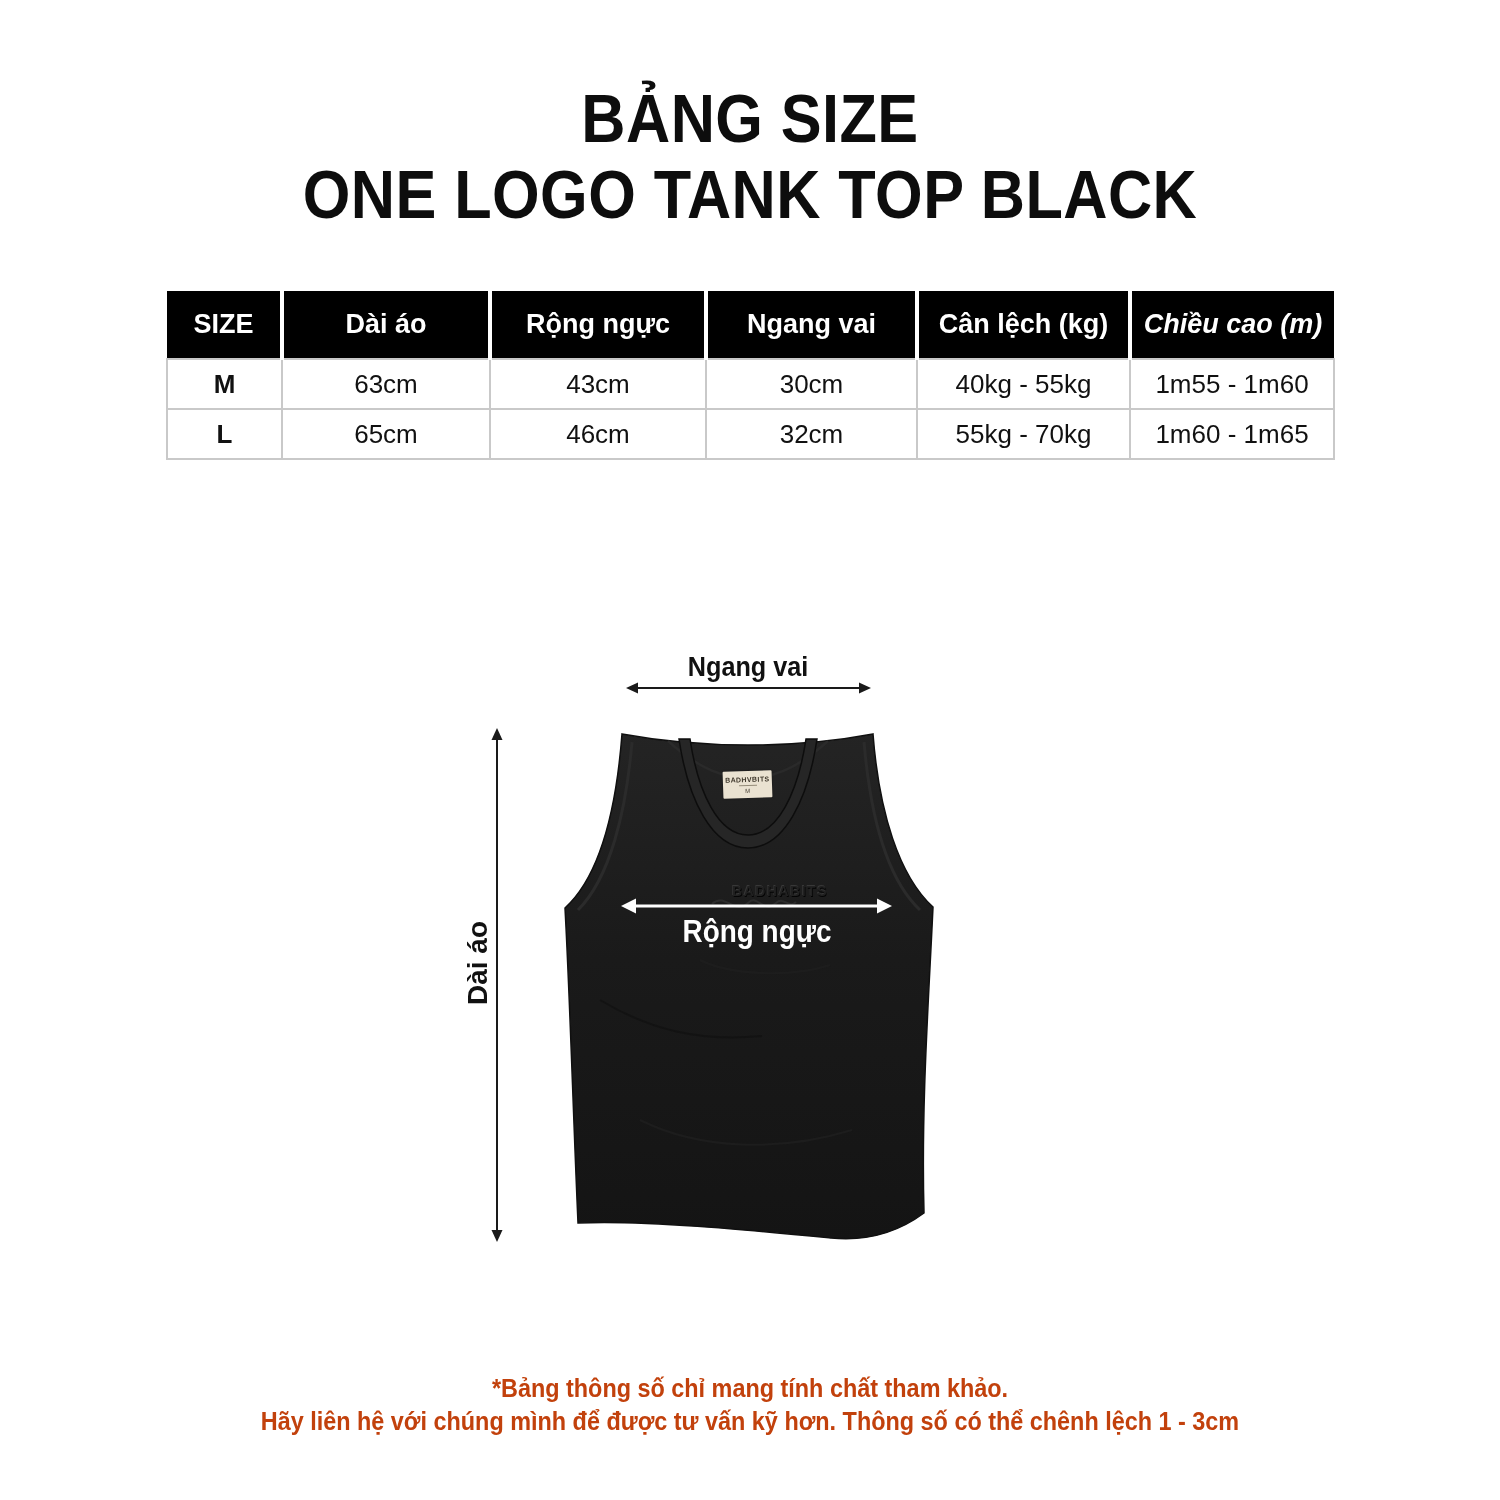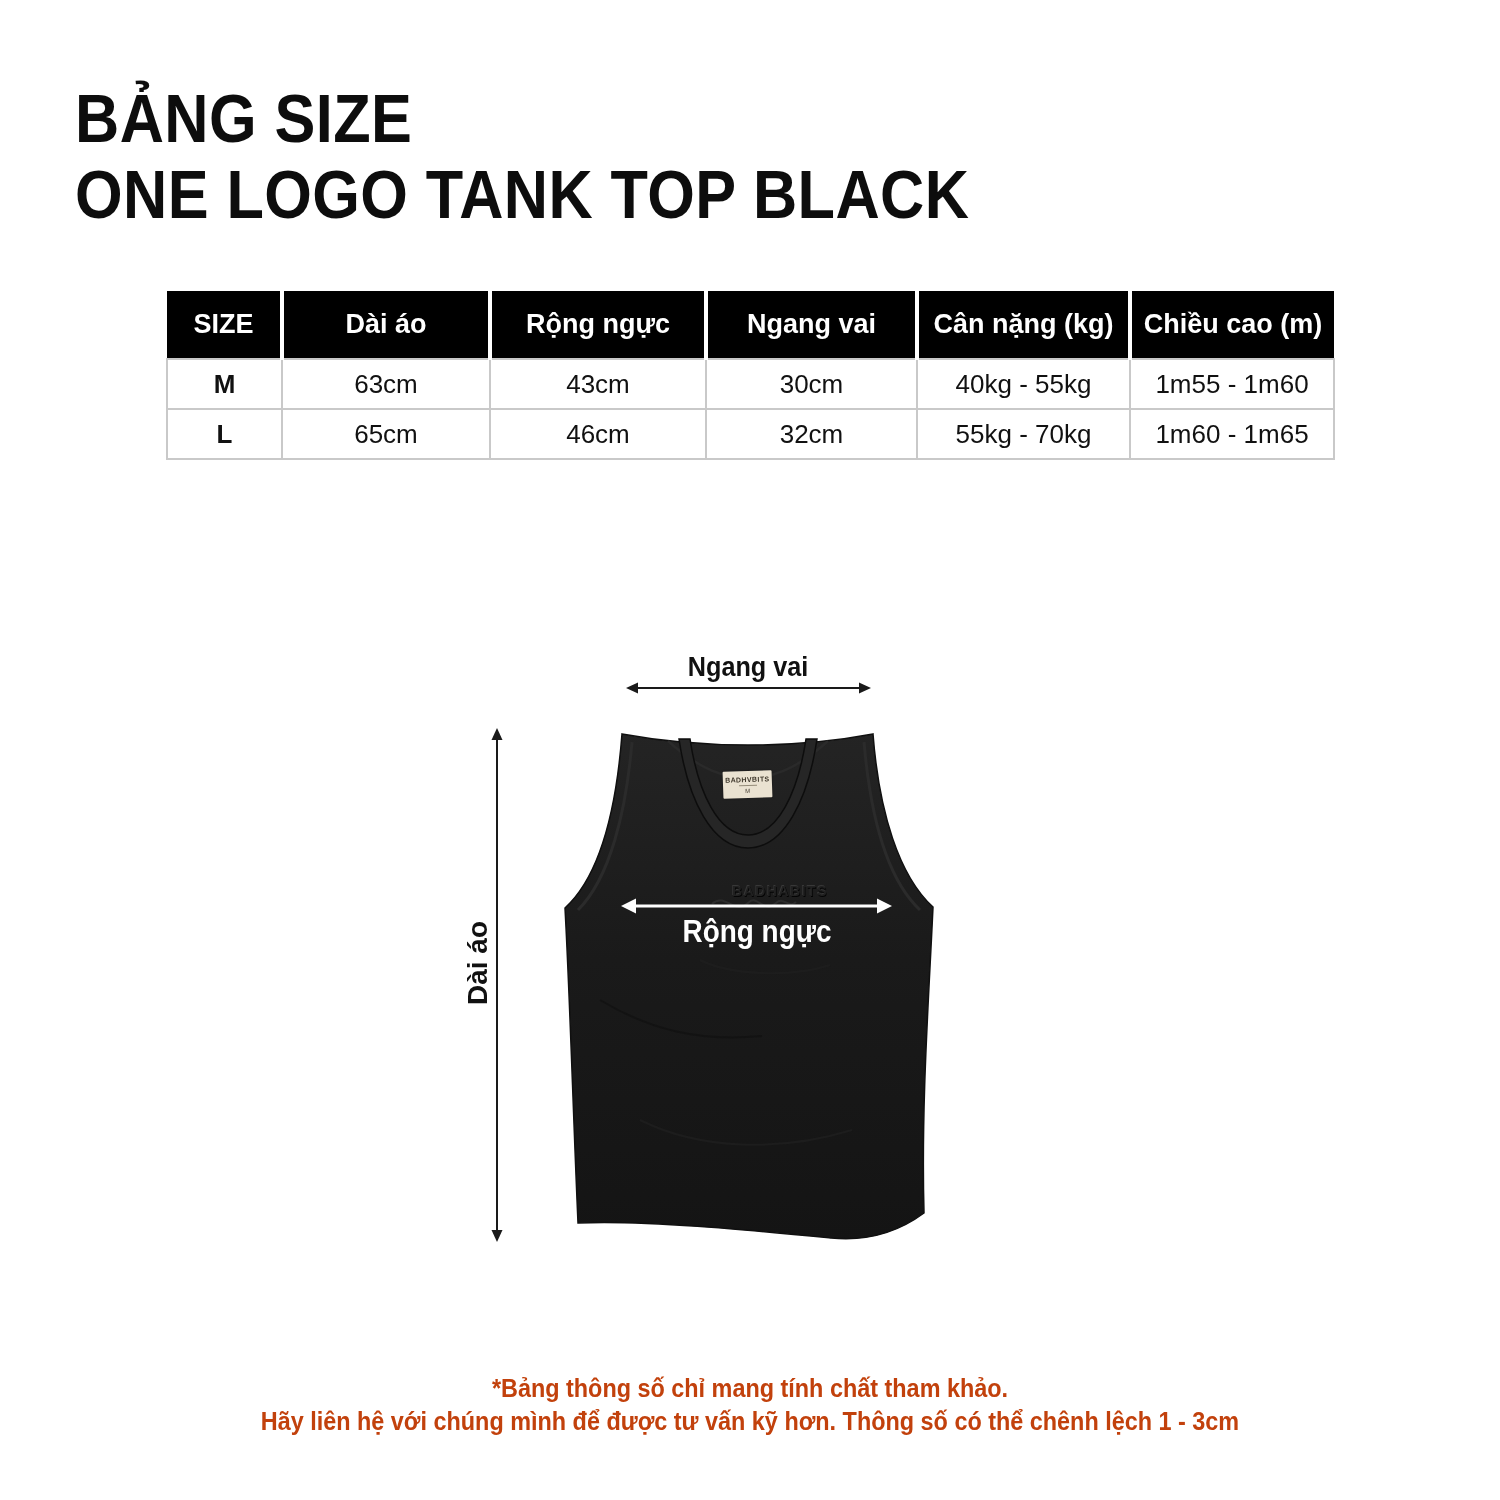--- a/index.html
+++ b/index.html
@@ -1,26 +1,26 @@
 <!DOCTYPE html>
 <html><head>
 <meta charset="utf-8">
 <style>
   html,body{margin:0;padding:0;background:#fff;}
   .canvas{position:relative;width:1500px;height:1500px;background:#ffffff;overflow:hidden;
           font-family:"Liberation Sans", sans-serif;color:#111;}
   
-  .title{position:absolute;top:80px;left:0;width:1500px;
+  .title{position:absolute;top:80px;left:0;width:1500px;text-align:center;
          font-weight:bold;font-size:68px;line-height:76px;color:#0d0d0d;}
   .title .line{display:block;transform:scaleX(0.9);transform-origin:50% 50%;white-space:nowrap;letter-spacing:0.5px;}
   
   table.size-table{position:absolute;left:166px;top:291px;width:1167px;border-collapse:collapse;table-layout:fixed;}
   table.size-table th{background:#000;color:#fff;font-size:27px;font-weight:bold;height:51px;
        border-right:4px solid #fff;text-align:center;padding:8px;}
-  table.size-table th:last-child{border-right:none;}
+  table.size-table th:last-child{border-right:none;font-style:italic;}
   table.size-table td{font-size:26px;font-weight:normal;color:#111;text-align:center;height:48px;
        border:2px solid #c9c9c9;padding:0;background:#fff;}
   table.size-table td.size-col{font-weight:bold;}
   
   svg.diagram{position:absolute;left:0;top:0;width:1500px;height:1500px;pointer-events:none;}
   .lbl{position:absolute;font-weight:bold;white-space:nowrap;}
   .lbl-shoulder{left:748px;top:667px;font-size:28px;color:#111;
         transform:translate(-50%,-50%) scaleX(0.9);}
   .lbl-chest{left:757px;top:932px;font-size:31px;color:#ffffff;
         transform:translate(-50%,-50%) scaleX(0.9);}
@@ -58,21 +58,21 @@
       <col style="width:211px">
         <col style="width:213px">
         <col style="width:204px">
     </colgroup>
     <thead>
       <tr>
         <th>SIZE</th>
         <th>Dài áo</th>
         <th>Rộng ngực</th>
         <th>Ngang vai</th>
-        <th>Cân nặng (kg)</th>
+        <th>Cân lệch (kg)</th>
         <th>Chiều cao (m)</th>
       </tr>
     </thead>
     <tbody>
       <tr>
         <td class="size-col">M</td>
         <td>63cm</td>
         <td>43cm</td>
         <td>30cm</td>
         <td>40kg - 55kg</td>

